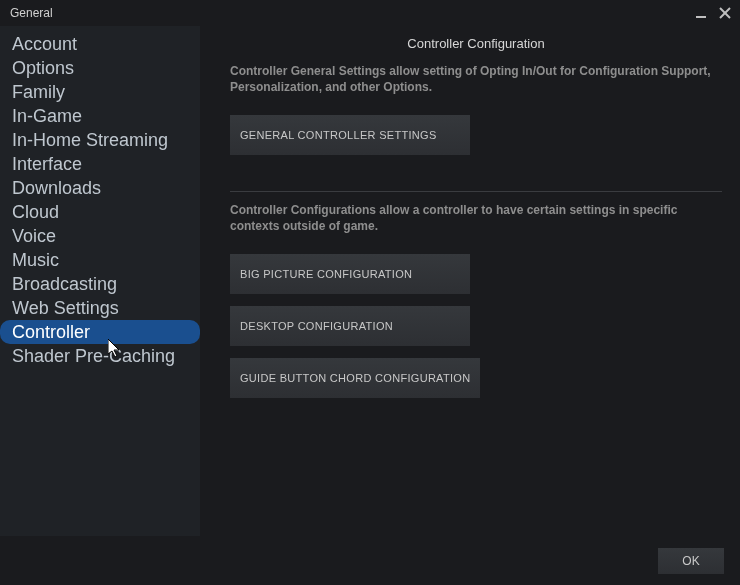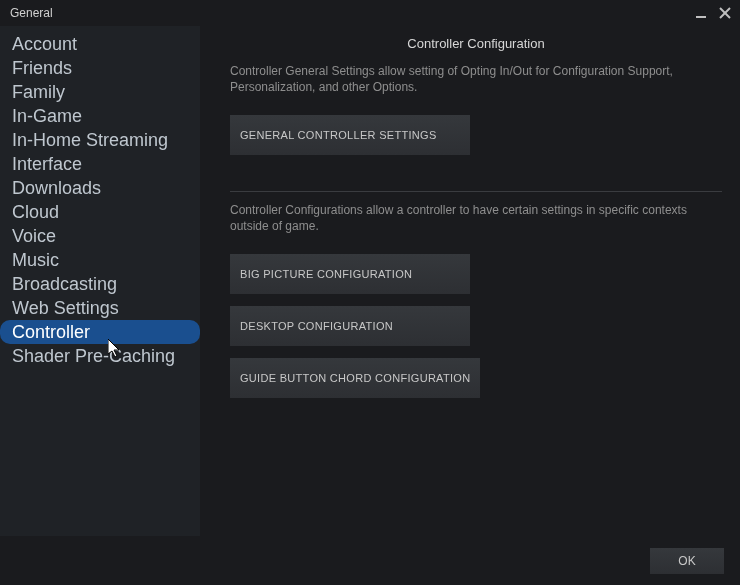--- a/index.html
+++ b/index.html
@@ -62,20 +62,21 @@
     color: #d6d6d6;
     margin-bottom: 12px;
     text-align: center;
   }
   .section-desc {
     font-size: 12px;
     color: #8e8e8e;
     line-height: 16px;
     margin-bottom: 20px;
     max-width: 510px;
+    font-weight: bold;
   }
   .hr {
     border: none;
     border-top: 1px solid #3a3c40;
     margin: 0 0 10px 0;
   }
   .settings-btn {
     display: inline-block;
     min-width: 240px;
     height: 40px;
@@ -95,21 +96,21 @@
     bottom: 0; left: 0; right: 0;
     height: 48px;
     display: flex;
     justify-content: flex-end;
     align-items: center;
     padding-right: 16px;
     gap: 14px;
     background: #1a1b1e;
   }
   .footer-btn {
-    width: 74px;
+    width: 66px;
     height: 26px;
     background: linear-gradient(#35383c, #2d2f33);
     color: #c8c8c8;
     font-size: 12px;
     border: none;
     cursor: default;
   }
   .cursor {
     position: absolute;
     left: 108px;
@@ -135,21 +136,21 @@
           <line x1="1" y1="1" x2="11" y2="11" stroke="#bfbfbf" stroke-width="2"></line>
           <line x1="11" y1="1" x2="1" y2="11" stroke="#bfbfbf" stroke-width="2"></line>
         </svg>
     </span>
   </div>
 </div>
 
 <div class="content">
   <div class="sidebar" id="sidebar">
       <div class="sidebar-item">Account</div>
-      <div class="sidebar-item">Friends</div>
+      <div class="sidebar-item">Options</div>
       <div class="sidebar-item">Family</div>
       <div class="sidebar-item">In-Game</div>
       <div class="sidebar-item">In-Home Streaming</div>
       <div class="sidebar-item">Interface</div>
       <div class="sidebar-item">Downloads</div>
       <div class="sidebar-item">Cloud</div>
       <div class="sidebar-item">Voice</div>
       <div class="sidebar-item">Music</div>
       <div class="sidebar-item">Broadcasting</div>
       <div class="sidebar-item">Web Settings</div>

